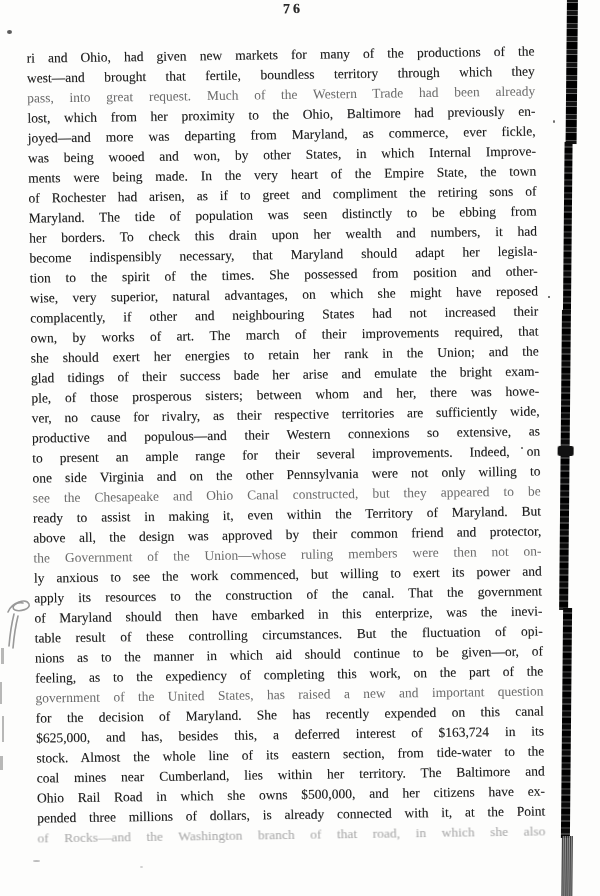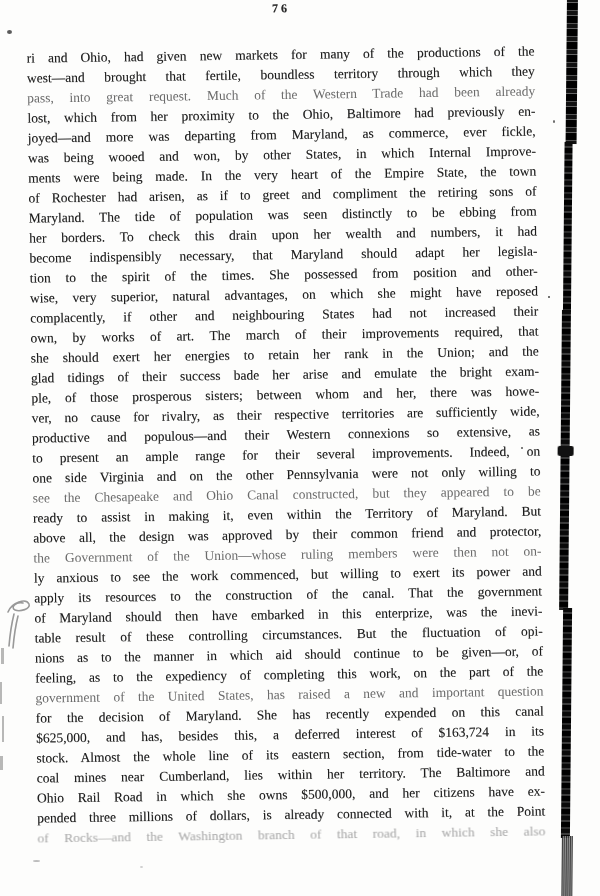--- a/index.html
+++ b/index.html
@@ -16,22 +16,22 @@
     position:relative;
     font-family:"Liberation Serif","DejaVu Serif",serif;
   }
   .page{
     position:absolute;inset:0;
     background:var(--paper);
   }
   .page-number{
     position:absolute;
     top:1px;left:272px;width:42px;
-    text-align:left;
-    font-size:12px;font-weight:bold;
+    text-align:center;
+    font-size:14px;font-weight:bold;
     letter-spacing:3px;
     color:#2a2a2a;
     transform:rotate(-0.8deg);
     text-shadow:0.3px 0.3px 0.4px rgba(0,0,0,0.4);
   }
   .text-block{
     position:absolute;
     top:45px;left:32px;width:508px;
     transform:rotate(-0.8deg);
     transform-origin:50% 50%;

